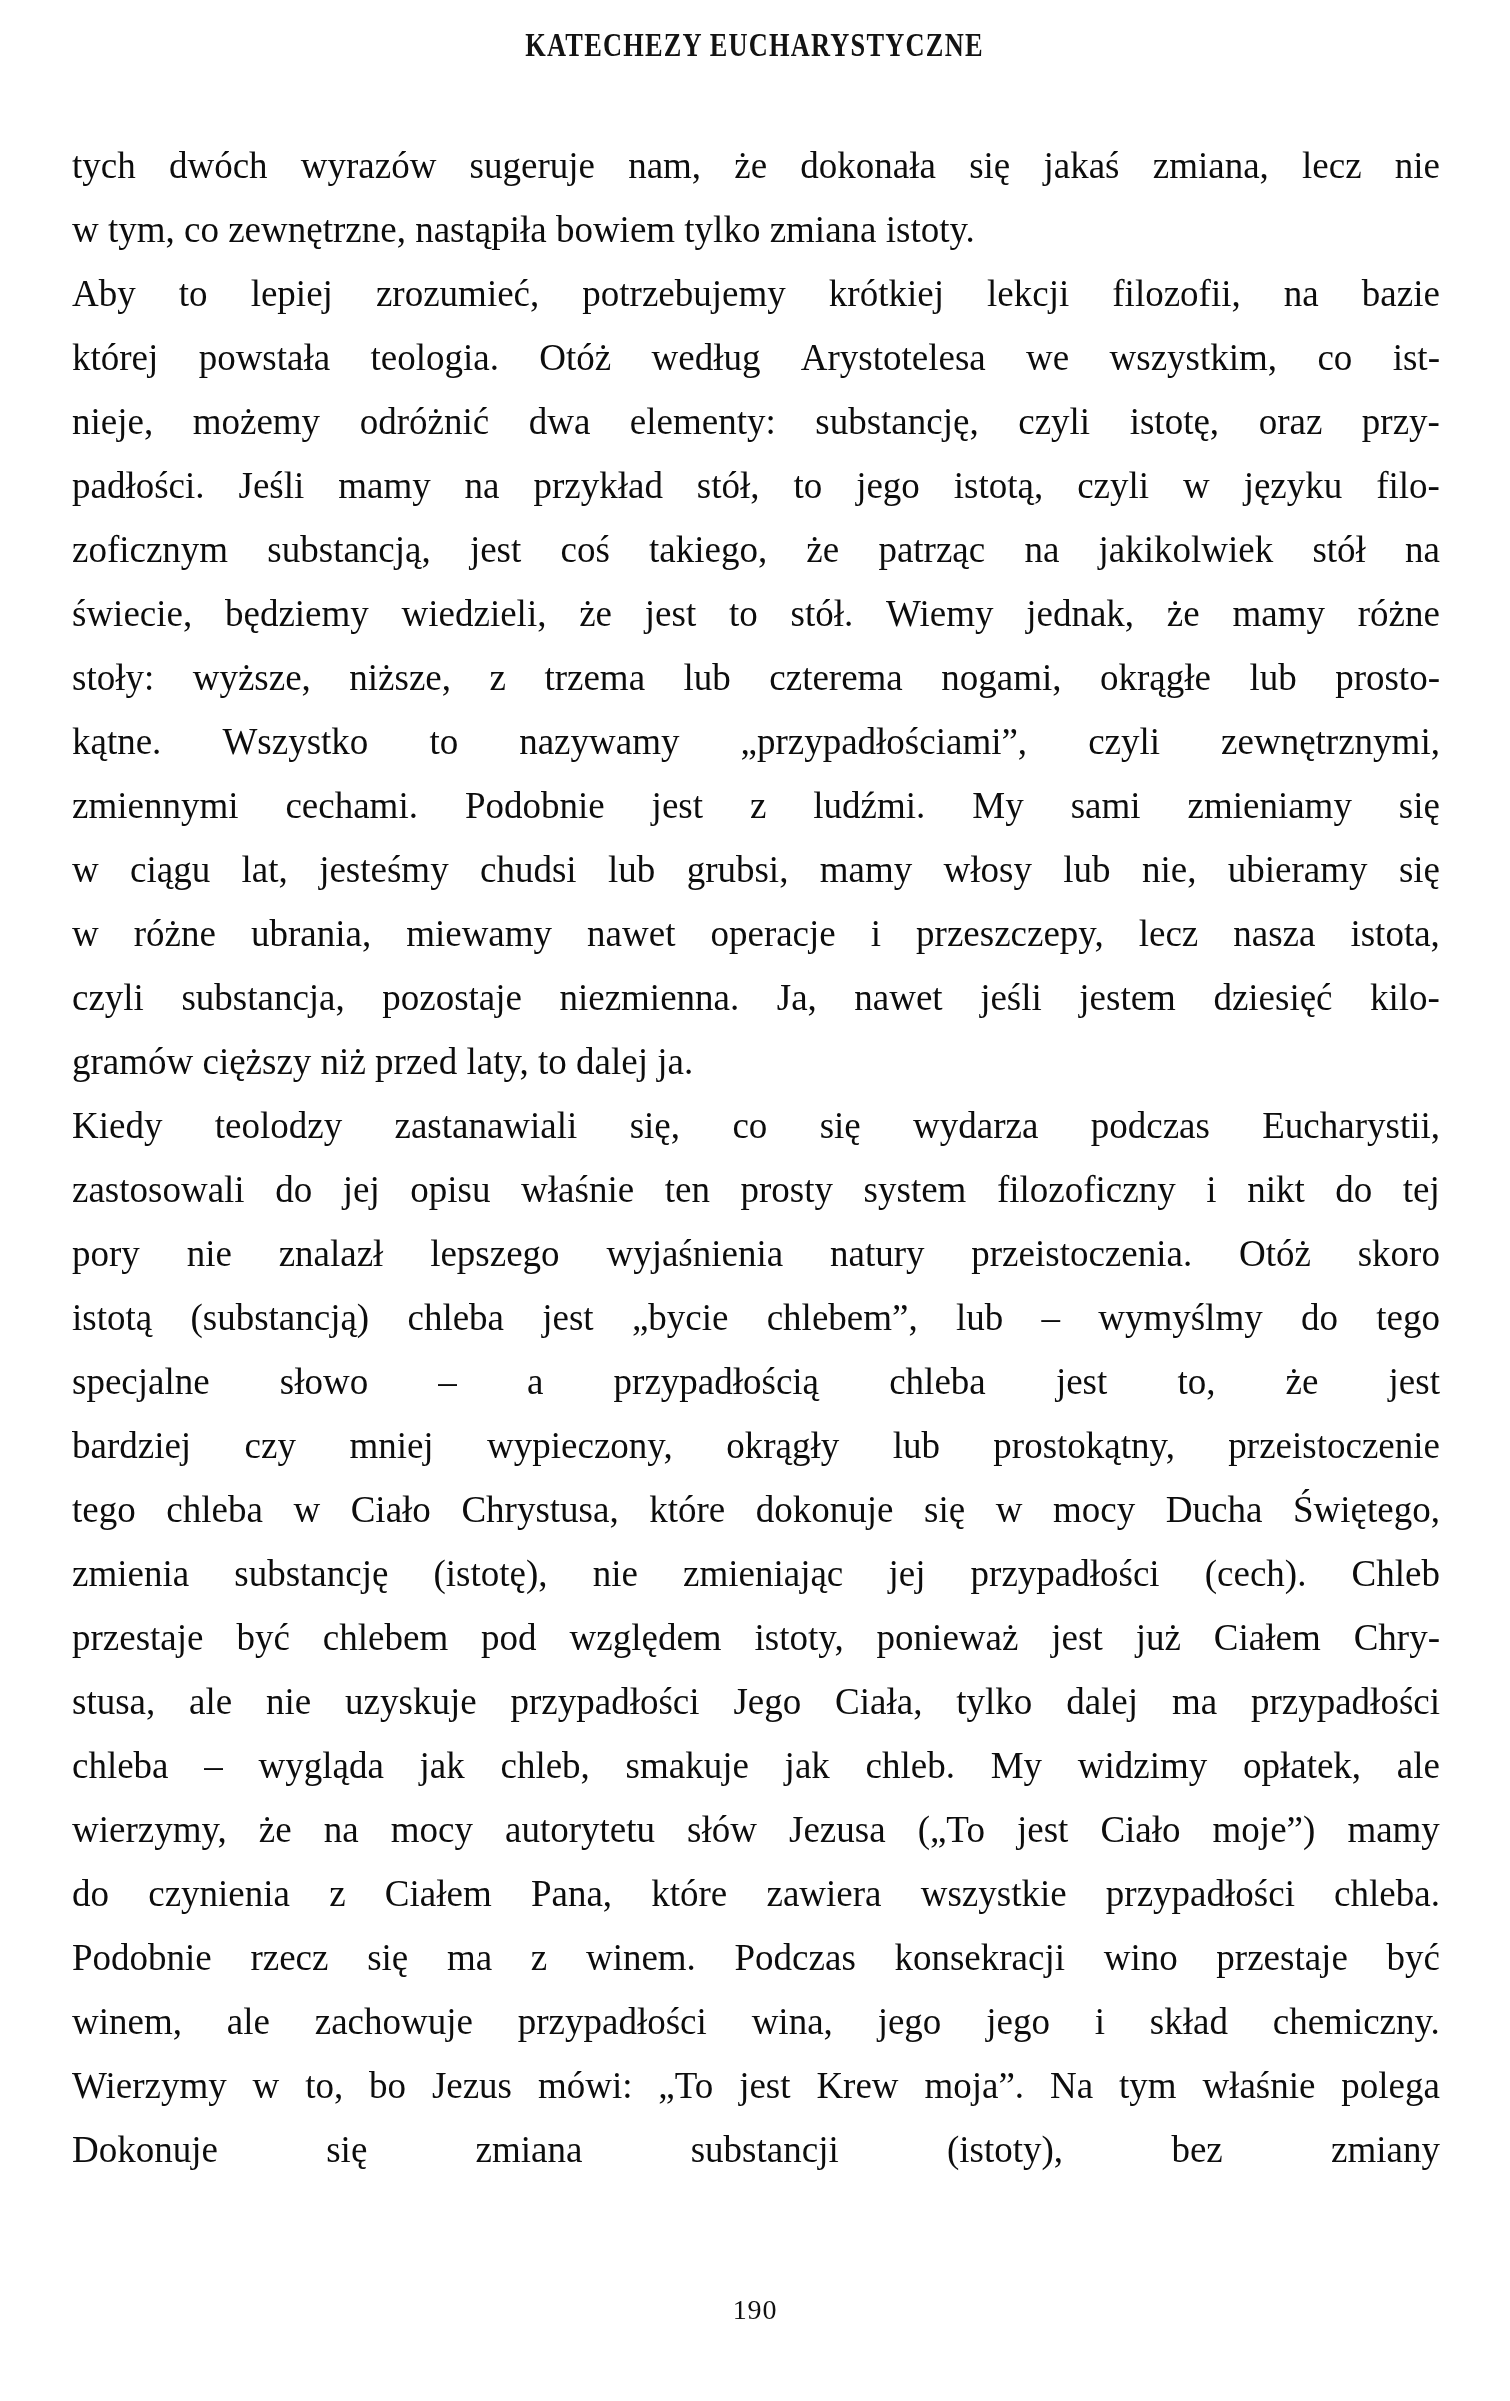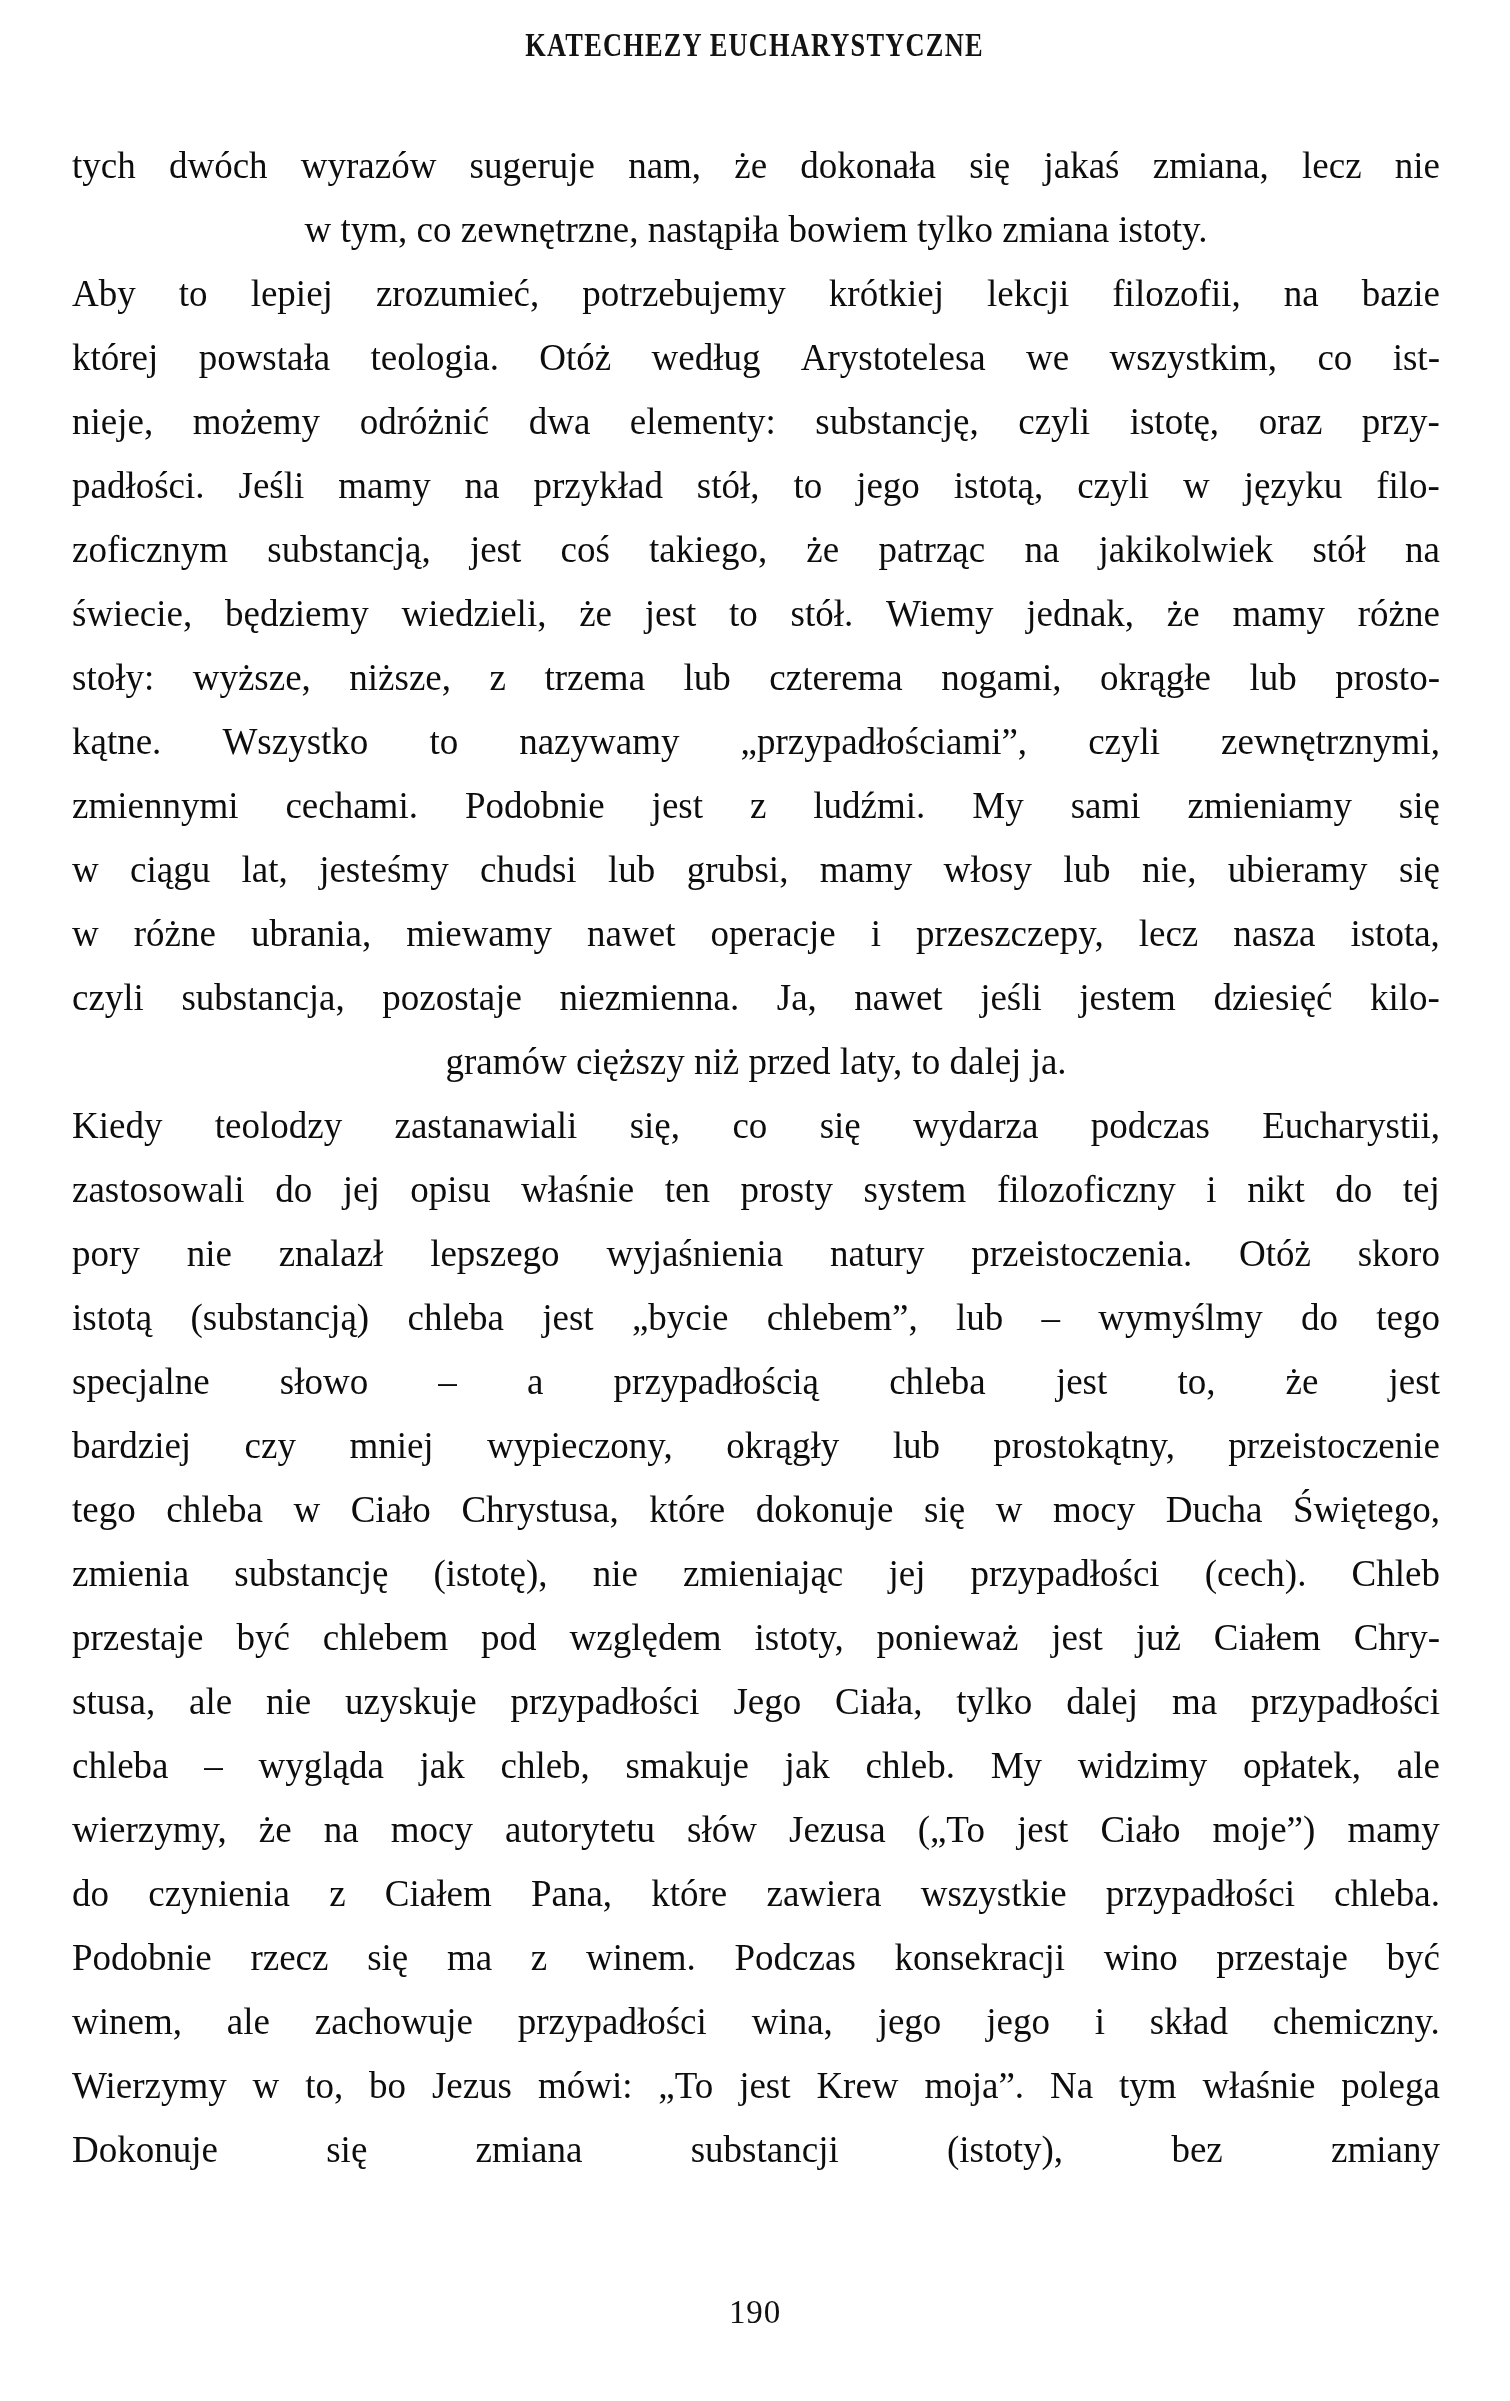--- a/index.html
+++ b/index.html
@@ -67,34 +67,34 @@
     justify-content: space-between;
     align-items: baseline;
   }
   .line.just > span {
     display: inline-block;
     white-space: pre;
   }
   
   .line.flush {
     display: block;
-    text-align: center;
+    text-align: left;
   }
   
   .line.indent > span:first-child {
   }
 
   
   .folio {
     position: absolute;
     left: 0;
     top: 2296px;
     width: 100%;
     text-align: center;
-    font-size: 33px;
+    font-size: 28px;
     line-height: 1;
     letter-spacing: 0.8px;
     color: #111111;
   }
 </style>
 </head>
 <body>
 
 <div class="page">
 

